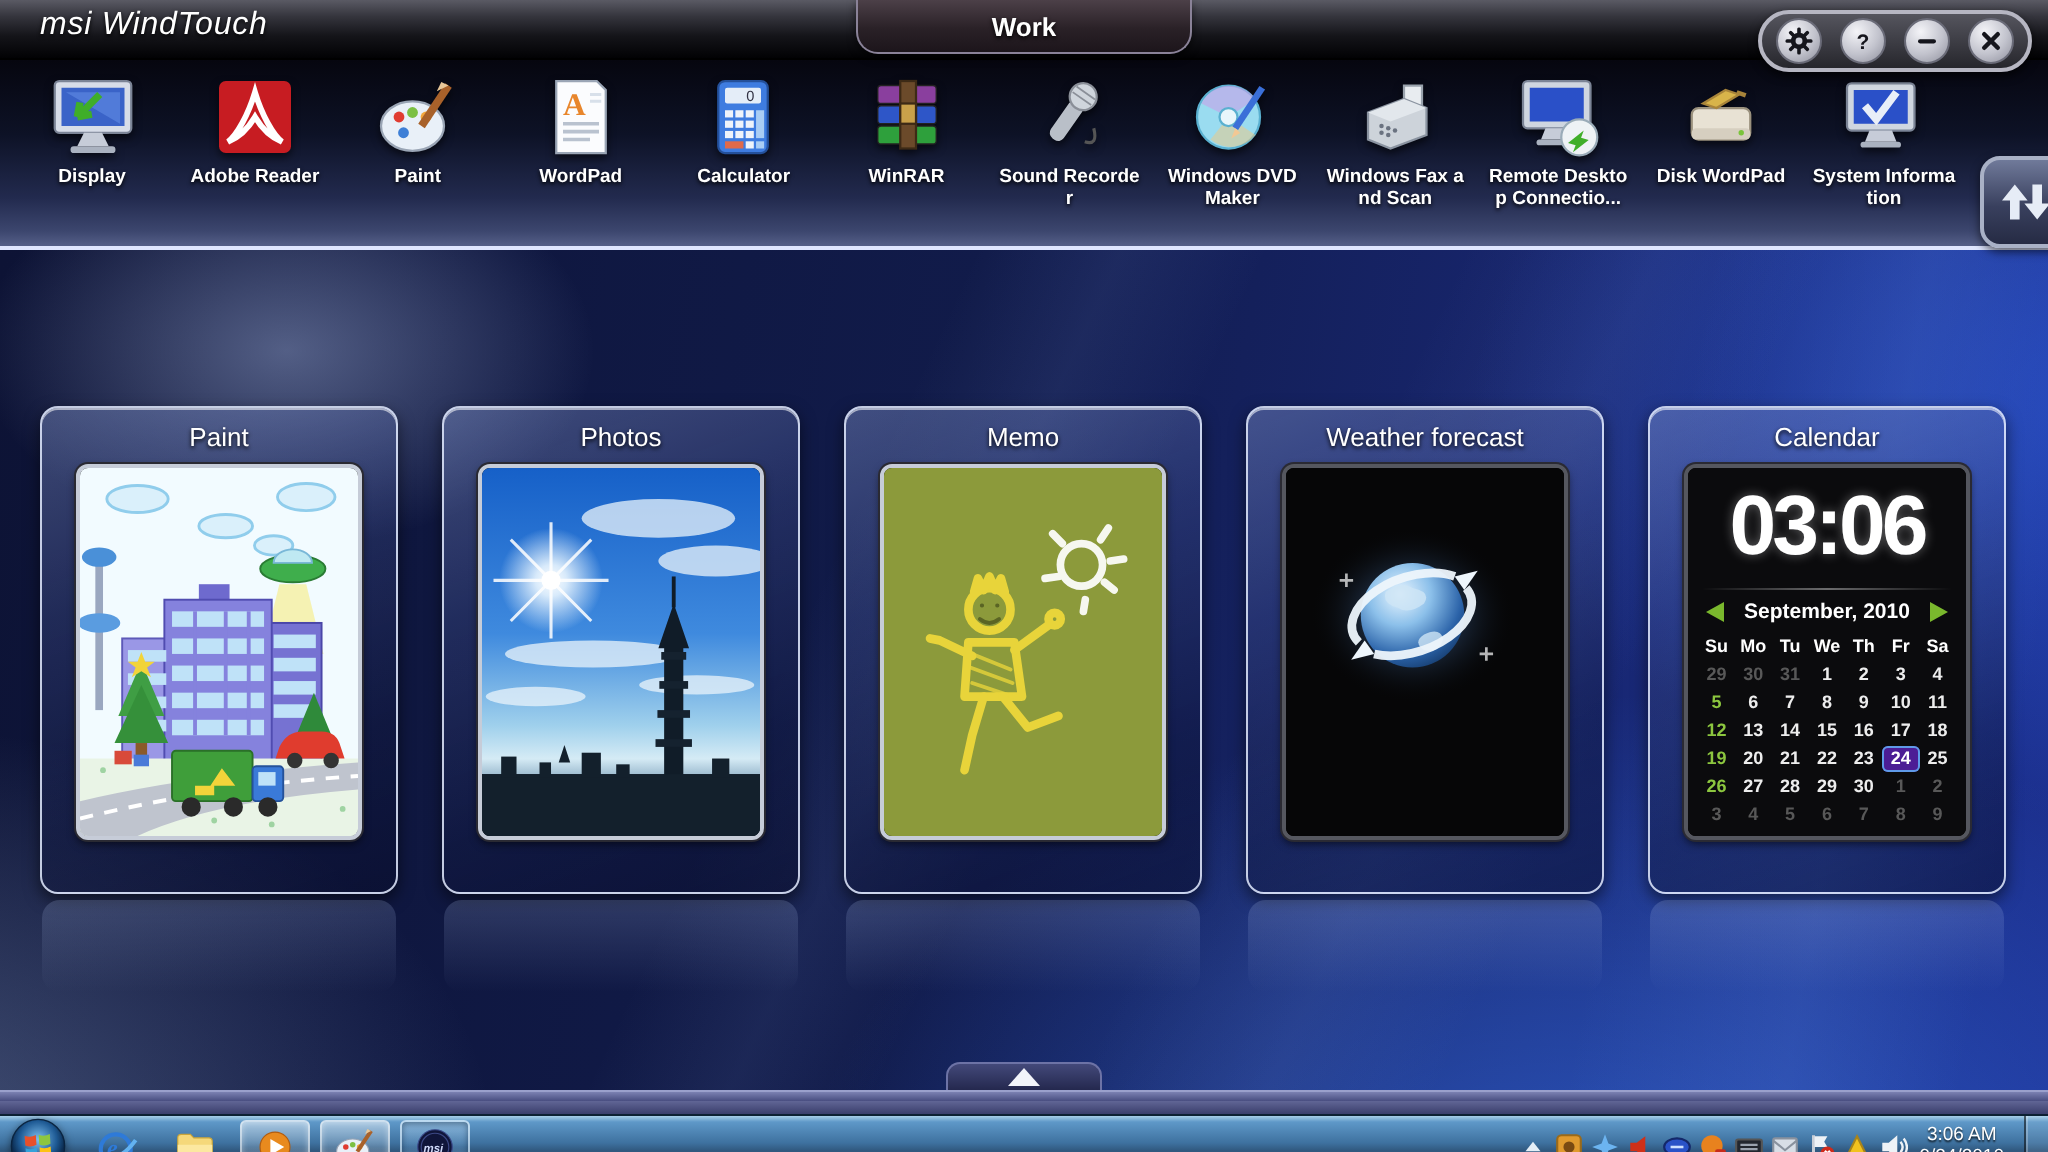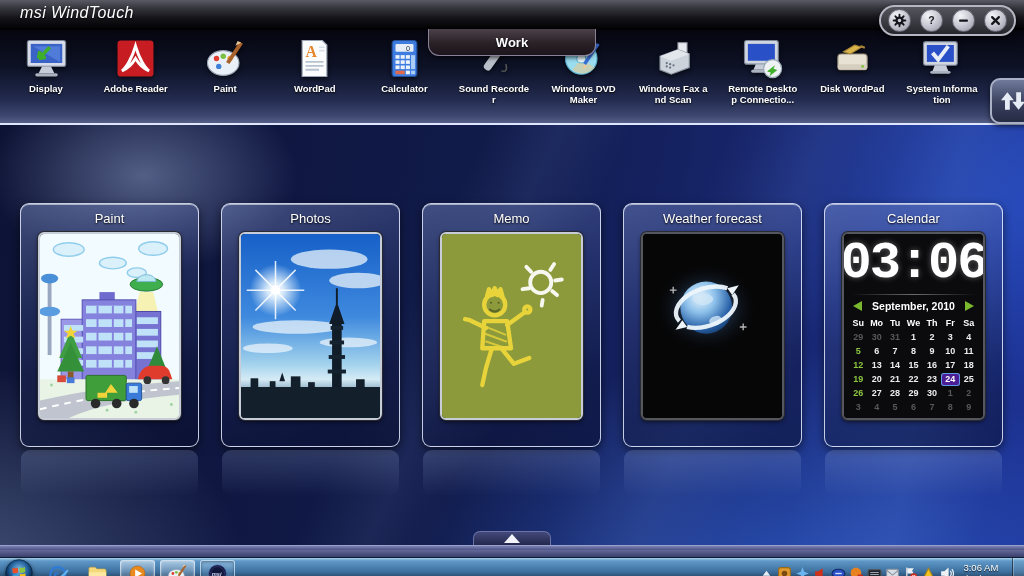--- a/index.html
+++ b/index.html
@@ -10,21 +10,21 @@
   
   .titlebar{position:relative;height:30px;
     background:linear-gradient(180deg,#5a5a64 0%,#35353d 28%,#141419 62%,#020204 100%);
     border-bottom:1px solid #000;z-index:20;}
   .brand{position:absolute;left:20px;top:4px;font-size:16px;font-weight:normal;font-style:italic;
     letter-spacing:.4px;color:#fff;text-shadow:0 1px 2px #000;}
   .work-tab{position:absolute;left:50%;transform:translateX(-50%);top:0;width:168px;height:27px;
     background:linear-gradient(180deg,#4c4048 0%,#2a2127 55%,#1c151b 100%);
     border:1px solid #8a8298;border-top:none;border-radius:0 0 11px 11px;
     display:flex;align-items:center;justify-content:center;
-    font-size:13px;font-weight:bold;text-shadow:0 1px 2px #000;box-shadow:0 2px 4px rgba(0,0,0,.6);margin-top:29px;}
+    font-size:13px;font-weight:bold;text-shadow:0 1px 2px #000;box-shadow:0 2px 4px rgba(0,0,0,.6);}
   .win-controls{position:absolute;right:8px;top:5px;height:31px;padding:0 7px;display:flex;gap:9px;
     align-items:center;background:linear-gradient(180deg,#55555e,#26262c);
     border:2px solid #b6b6c2;border-radius:17px;box-shadow:0 2px 5px rgba(0,0,0,.7);z-index:30;}
   .wc-btn{width:23px;height:23px;border-radius:50%;cursor:pointer;
     background:radial-gradient(circle at 35% 28%,#f4f4f8,#c2c3cd 55%,#8e8f9c 100%);
     border:1px solid #6a6b78;display:flex;align-items:center;justify-content:center;}
   .wc-ico{width:15px;height:15px;display:block;}
   .wc-ico svg{width:100%;height:100%;display:block;}
 
   
@@ -70,21 +70,21 @@
   .card-screen{position:absolute;left:17px;right:17px;top:28px;bottom:26px;border-radius:6px;
     overflow:hidden;border:2px solid #c6ccd8;background:#000;
     box-shadow:0 0 0 1px #2a2a33, 0 2px 4px rgba(0,0,0,.6);}
   .card-screen.dark{border:2px solid #55575f;}
   .card-screen svg{width:100%;height:100%;display:block;}
 
   
   .cal-inner{position:absolute;inset:0;background:#0b0b0d;display:flex;flex-direction:column;
     padding:2px 5px 4px;}
   .cal-clock{height:54px;display:flex;align-items:center;justify-content:center;
-    font-family:Liberation Mono, monospace;font-weight:bold;font-size:52px;letter-spacing:-2px;
+    font-family:Liberation Sans, sans-serif;font-weight:bold;font-size:42px;letter-spacing:-2px;
     color:#fff;text-shadow:0 0 6px rgba(255,255,255,.35);}
   .cal-divider{height:1px;margin:4px 2px 3px;background:linear-gradient(90deg,transparent,rgba(255,255,255,.4),transparent);}
   .cal-month-row{display:flex;align-items:center;justify-content:space-between;padding:0 4px;height:16px;}
   .cal-month{font-size:10.5px;font-weight:bold;color:#fff;}
   .cal-arrow{width:0;height:0;cursor:pointer;}
   .cal-arrow.left{border-top:5px solid transparent;border-bottom:5px solid transparent;border-right:9px solid #7ab82d;}
   .cal-arrow.right{border-top:5px solid transparent;border-bottom:5px solid transparent;border-left:9px solid #7ab82d;}
   .cal-grid{margin-top:3px;display:grid;grid-template-columns:repeat(7,1fr);row-gap:1px;}
   .cal-h{font-size:9px;font-weight:bold;color:#fff;text-align:center;height:13px;line-height:13px;}
   .cal-d{font-size:9px;font-weight:bold;text-align:center;height:13px;line-height:13px;color:#ededed;border-radius:3px;cursor:pointer;}
@@ -251,20 +251,36 @@
                 <rect x="21.2" y="26.2" width="3.6" height="3.2"></rect>
                 <rect x="21.2" y="30.8" width="3.6" height="3.2"></rect>
               </g>
               <rect x="12" y="30.8" width="8.2" height="3.2" fill="#e06a4a"></rect>
               <rect x="25.8" y="17" width="3.6" height="12.4" fill="#a9cdf4"></rect>
               <rect x="25.8" y="30.8" width="3.6" height="3.2" fill="#a9cdf4"></rect>
             </svg>
           </div>
           <div class="tb-label">
             <div class="tb-line">Calculator</div>
+          </div>
+        </div>
+        <div class="tb-item">
+          <div class="tb-ico">
+            <svg viewBox="0 0 40 40">
+              <g stroke="#222" stroke-width=".6">
+                <rect x="7" y="6" width="26" height="8" rx="1.5" fill="#8a3f9e"></rect>
+                <rect x="7" y="15" width="26" height="8" rx="1.5" fill="#2e56c8"></rect>
+                <rect x="7" y="24" width="26" height="8" rx="1.5" fill="#2ea03c"></rect>
+              </g>
+              <rect x="17" y="4" width="7" height="30" fill="#6b4a2a" stroke="#3d2a16"></rect>
+              <rect x="17" y="14" width="7" height="9" fill="#caa14a" stroke="#3d2a16"></rect>
+            </svg>
+          </div>
+          <div class="tb-label">
+            <div class="tb-line">WinRAR</div>
           </div>
         </div>
         <div class="tb-item">
           <div class="tb-ico">
             <svg viewBox="0 0 40 40">
               <g transform="rotate(35 20 20)">
                 <rect x="16.5" y="12" width="7" height="20" rx="3" fill="#b9bfc8"></rect>
                 <circle cx="20" cy="9" r="6" fill="#cfd5dc" stroke="#8a8f98"></circle>
                 <path d="M15 7 h10 M15 10 h10" stroke="#8a8f98" stroke-width=".8"></path>
               </g>

